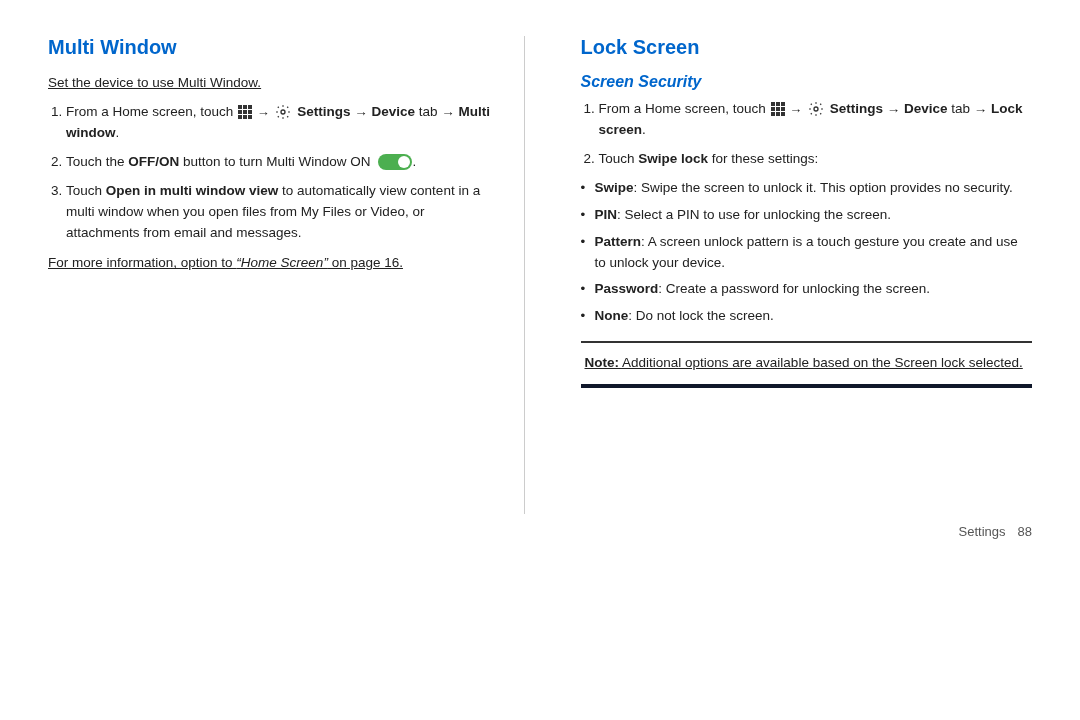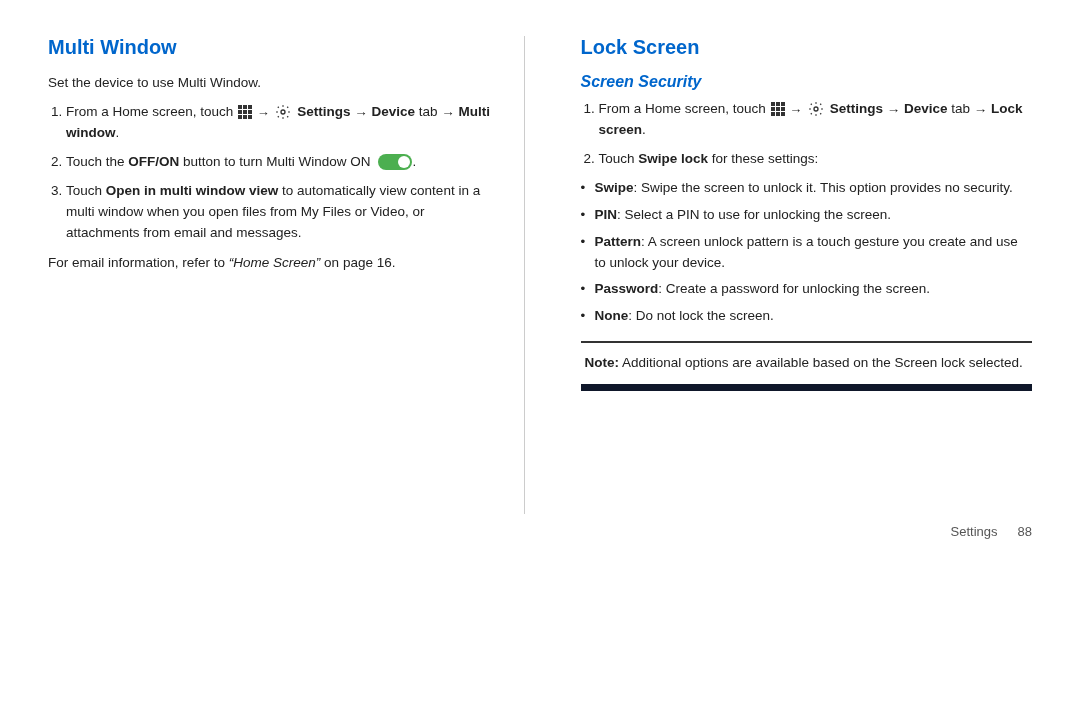--- a/index.html
+++ b/index.html
@@ -56,20 +56,21 @@
       font-weight: bold;
       font-style: italic;
       margin-bottom: 8px;
     }
 
     p {
       font-size: 13.5px;
       line-height: 1.55;
       margin-bottom: 8px;
       color: #222;
+      text-decoration: underline;
     }
 
     ol {
       margin-left: 18px;
       margin-bottom: 1px;
     }
 
     ol li {
       font-size: 13.5px;
       line-height: 1.55;
@@ -167,21 +168,21 @@
 
     ul.bullet-list li::before {
       content: "•";
       position: absolute;
       left: 0;
       color: #222;
     }
 
     .note-box {
       border-top: 2px solid #333;
-      border-bottom: 7px solid #0f172a;
+      border-bottom: 4px solid #0f172a;
       padding: 10px 4px;
       margin-top: 14px;
       margin-bottom: 10px;
     }
 
     .note-box p {
       font-size: 13.5px;
       line-height: 1.55;
       margin: 0;
     }
@@ -190,21 +191,21 @@
       display: flex;
       justify-content: flex-end;
       align-items: center;
       padding-top: 10px;
       color: #555;
       font-size: 13px;
     }
 
     .footer-page {
       display: flex;
-      gap: 20px;
+      gap: 12px;
       align-items: flex-start;
     }
 
     .refer-text {
       font-size: 13.5px;
       margin-top: 10px;
       color: #222;
     }
   </style>
 </head>
@@ -250,21 +251,21 @@
               <span class="toggle-thumb"></span>
             </span>
           </span>.
         </li>
         <li>
           Touch <span class="bold">Open in multi window view</span> to automatically view content in a multi window when you open files from My Files or Video, or attachments from email and messages.
         </li>
       </ol>
 
       <p class="refer-text">
-        <span>For email information, refer to </span><span class="italic">“Home Screen”</span><span> on page 16.</span>
+        <span>For more information, option to </span><span class="italic">“Home Screen”</span><span> on page 16.</span>
       </p>
     </div>
 
     <div class="right-col">
       <h1 class="section-title">Lock Screen</h1>
       <h2 class="sub-title">Screen Security</h2>
 
 
       <ol>
         <li>

